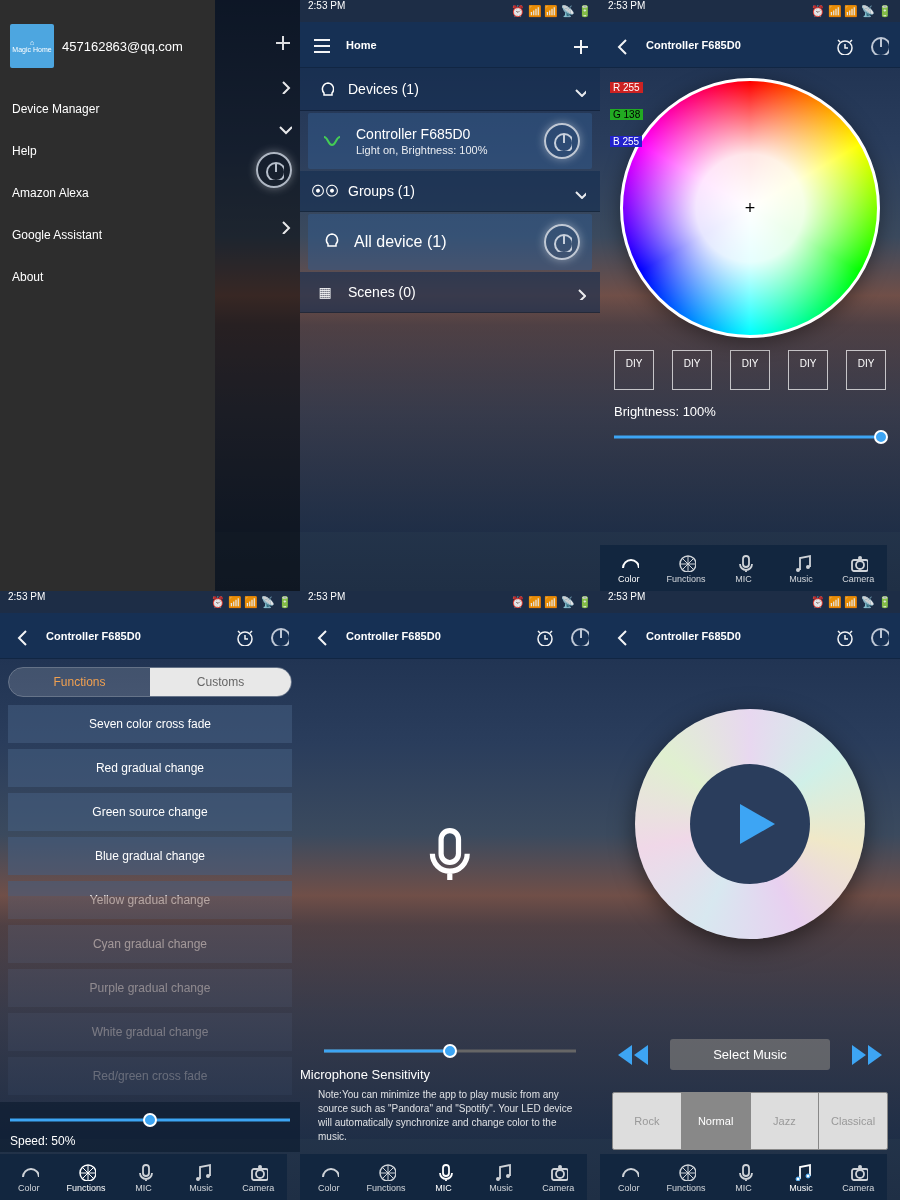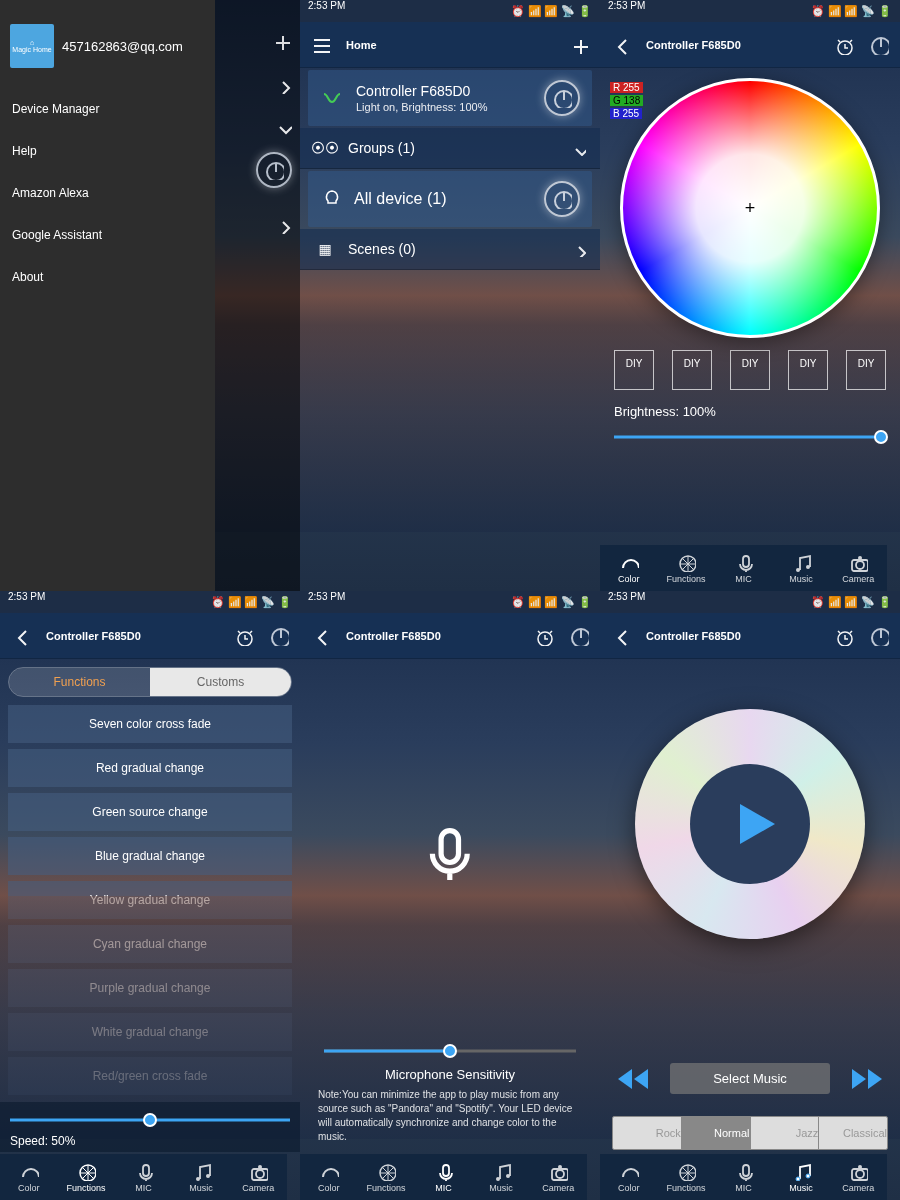--- a/index.html
+++ b/index.html
@@ -29,21 +29,21 @@
 .bottomnav .nb span{font-size:9px}
 
 .drawer{position:absolute;top:0;bottom:0;left:0;width:215px;background:#2d2d2d;z-index:100;padding:8px 0}
 .drawer .user{display:flex;align-items:center;gap:8px;padding:16px 10px 20px 10px;font-size:13px}
 .drawer .logo{width:44px;height:44px;background:#4da6e0;border-radius:2px;display:flex;flex-direction:column;align-items:center;justify-content:center;font-size:8px}
 .drawer .item{padding:14px 12px;font-size:12px;cursor:pointer}
 .dim{position:absolute;inset:0;background:rgba(0,0,0,.5);z-index:90}
 .behind{position:absolute;right:8px;z-index:95;opacity:.9}
 
 .rgbbadge{position:absolute;left:10px;top:4px;z-index:30;font-size:10px}
-.rgbbadge div{display:flex;gap:2px;margin-bottom:2px}
+.rgbbadge div{display:flex;gap:2px;margin-bottom:16px}
 .rgbbadge .ch{padding:0 3px;color:#fff}
 .wheel{width:260px;height:260px;border-radius:50%;margin:10px auto 0 auto;background:conic-gradient(red,yellow,lime,cyan,blue,magenta,red);position:relative;border:3px solid #fff;box-shadow:0 4px 20px rgba(0,0,0,.4)}
 .wheel::after{content:"";position:absolute;inset:0;border-radius:50%;background:radial-gradient(circle at center,#fff 0%,rgba(255,255,255,.9) 30%,rgba(255,255,255,0) 70%)}
 .wheel .cross{position:absolute;left:50%;top:50%;transform:translate(-50%,-50%);font-size:18px;color:#000;z-index:2}
 .diyrow{display:flex;gap:16px;padding:12px 14px;justify-content:space-between}
 .diy{width:40px;height:40px;border:1px solid rgba(255,255,255,.7);display:flex;align-items:flex-end;justify-content:center;font-size:10px;padding-bottom:20px;cursor:pointer}
 .blabel{padding:2px 14px;font-size:13px}
 .slider{position:relative;height:20px;margin:6px 14px}
 .slider .track{position:absolute;left:0;right:0;top:50%;height:3px;background:#3da5f4;transform:translateY(-50%)}
 .slider .track.gray{background:#666}
@@ -51,29 +51,29 @@
 
 .tabs{display:flex;margin:8px;border-radius:16px;overflow:hidden;height:30px;border:1px solid rgba(255,255,255,.3)}
 .tabs .tab{flex:1;display:flex;align-items:center;justify-content:center;font-size:12px;cursor:pointer;background:rgba(255,255,255,.15)}
 .tabs .tab.active{background:#e8e8e8;color:#666}
 .flist{margin:0 8px}
 .flist .fi{background:rgba(70,95,130,.55);margin-bottom:6px;padding:12px;text-align:center;font-size:12px;cursor:pointer}
 .speed{position:absolute;bottom:48px;left:0;right:0;padding:4px 10px;font-size:12px;background:rgba(10,25,45,.6)}
 
 .micwrap{display:flex;flex-direction:column;align-items:center;padding-top:160px}
 .note{font-size:10px;opacity:.85;padding:6px 18px;text-align:left;line-height:1.4}
-.micsens{text-align:center;font-size:13px;margin-top:6px}
+.micsens{font-size:13px;margin-top:6px}
 
 .disc{width:230px;height:230px;border-radius:50%;margin:50px auto 0 auto;position:relative;background:conic-gradient(#e8d8f0,#d0f0e8,#f0e8c8,#e8d0f0,#d8e8f0,#f0d8e8,#e0f0d0,#e8d8f0);box-shadow:0 6px 24px rgba(0,0,0,.5)}
 .disc::after{content:"";position:absolute;left:50%;top:50%;width:120px;height:120px;border-radius:50%;background:#2a3d5c;transform:translate(-50%,-50%)}
 .disc .play{position:absolute;left:50%;top:50%;transform:translate(-40%,-50%);z-index:2}
 .mctrl{display:flex;align-items:center;gap:10px;padding:10px 16px;justify-content:space-between}
 .selmusic{flex:1;margin:8px 10px;background:rgba(120,120,120,.7);padding:8px;text-align:center;font-size:13px;border-radius:3px;cursor:pointer}
 .genres{display:flex;margin:4px 12px 0 12px;border:1px solid #888;border-radius:2px;overflow:hidden}
-.genres .g{flex:1;text-align:right;padding:10px 0;font-size:11px;color:#999;background:#ddd;border-right:1px solid #888;cursor:pointer}
+.genres .g{flex:1;text-align:center;padding:22px 0;font-size:11px;color:#999;background:#ddd;border-right:1px solid #888;cursor:pointer}
 .genres .g:last-child{border-right:none}
 .genres .g.active{background:#888;color:#fff}
 </style>
 </head>
 <body>
 
 <svg width="0" height="0" style="position:absolute">
 <defs>
 <g id="i-power">
         <circle cx="12" cy="12" r="9" fill="none" stroke="#c8d0dc" stroke-width="2"></circle>
@@ -189,20 +189,33 @@
       </div>
     <div class="title">Home</div>
     <div class="spacer"></div>
     <div class="ib">
         <svg width="20" height="20">
           <use href="#i-plus"></use>
         </svg>
       </div>
   </div>
   <div class="content">
+    <div class="row dark">
+      <span class="icon">
+          <svg width="18" height="18">
+            <use href="#i-bulb"></use>
+          </svg>
+        </span>
+      <span>Devices (1)</span>
+      <span class="chev">
+          <svg width="16" height="16">
+            <use href="#i-chev-down"></use>
+          </svg>
+        </span>
+    </div>
     <div class="device-row">
       <span class="icon">
           <svg width="24" height="24">
             <use href="#i-strip"></use>
           </svg>
         </span>
       <div>
           <div style="font-size:14px">Controller  F685D0</div>
           <div class="sub">Light on, Brightness: 100%</div>
         </div>

